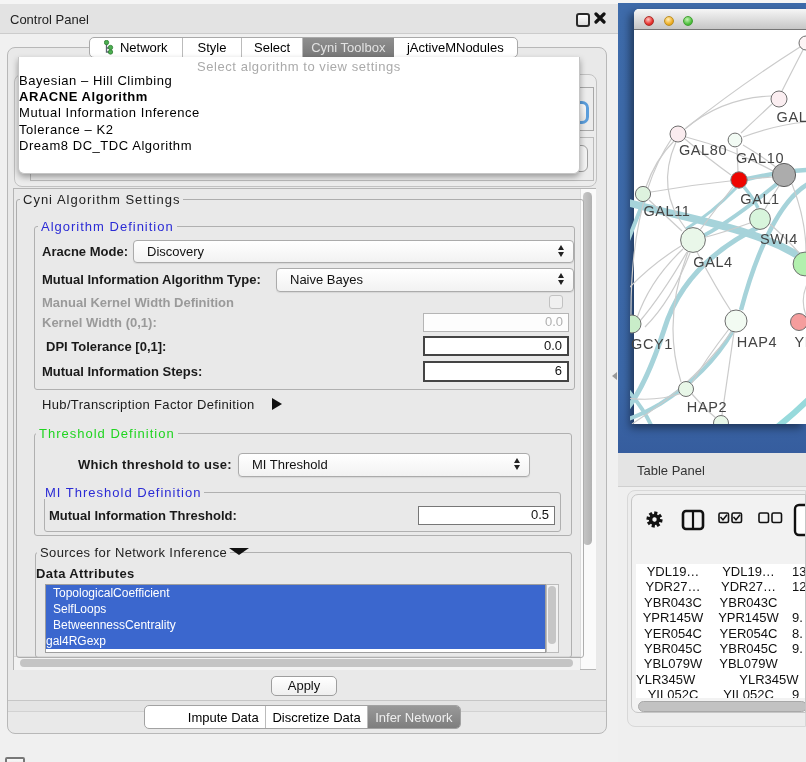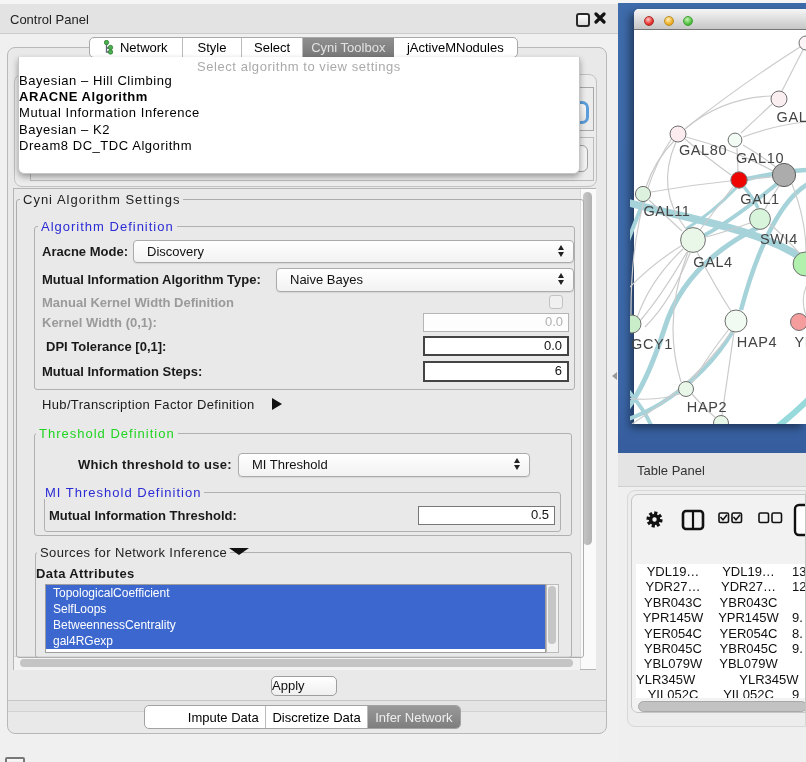--- a/index.html
+++ b/index.html
@@ -118,44 +118,44 @@
 
 <div class="group" style="left:35px;top:552px;width:535px;height:104px;"></div>
 <div class="gtitle" style="left:37px;top:546px;font-size:13px;letter-spacing:0.4px;color:#222;">Sources for Network Inference</div>
 <div class="abs" style="left:229px;top:548px;width:0;height:0;border-top:7.5px solid #111;border-left:10.5px solid transparent;border-right:10.5px solid transparent;"></div>
 <div class="abs b13" style="left:36px;top:566px;letter-spacing:0.4px;">Data Attributes</div>
 
 <div class="abs" style="left:45px;top:584px;width:501px;height:69px;background:#fff;border:1px solid #9e9e9e;box-sizing:border-box;overflow:hidden;">
   <div style="background:#3b67ce;color:#fff;font-size:12px;height:16px;line-height:16px;padding-left:7px;">TopologicalCoefficient</div>
   <div style="background:#3b67ce;color:#fff;font-size:12px;height:16px;line-height:16px;padding-left:7px;">SelfLoops</div>
   <div style="background:#3b67ce;color:#fff;font-size:12px;height:16px;line-height:16px;padding-left:7px;">BetweennessCentrality</div>
-  <div style="background:#3b67ce;color:#fff;font-size:12px;height:16px;line-height:16px;padding-left:7px;">gal4RGexp</div>
+  <div style="background:#3b67ce;color:#fff;font-size:12px;height:16px;line-height:16px;">gal4RGexp</div>
 </div>
 <div class="abs" style="left:546px;top:584px;width:13px;height:69px;background:#f2f2f2;border:1px solid #bbb;box-sizing:border-box;"></div>
 <div class="abs" style="left:548px;top:586px;width:8px;height:58px;background:#c6c6c6;border-radius:4px;"></div>
 
-<div class="abs" style="left:271px;top:676px;width:66px;height:20px;background:linear-gradient(#ffffff,#efefef);border:1px solid #9e9e9e;border-radius:5px;box-sizing:border-box;text-align:left;font-size:13px;line-height:18px;color:#111;">Apply</div>
+<div class="abs" style="left:271px;top:676px;width:66px;height:20px;background:linear-gradient(#ffffff,#efefef);border:1px solid #9e9e9e;border-radius:5px;box-sizing:border-box;text-align:center;font-size:13px;line-height:18px;color:#111;">Apply</div>
 
 <div class="abs" style="left:8px;top:700px;width:598px;height:12px;background:#E4E4E4;border-top:1px solid #c6c6c6;border-bottom:1px solid #d2d2d2;box-sizing:border-box;"></div>
 <div class="abs" style="left:144px;top:705px;width:317px;height:24px;display:flex;border:1px solid #a2a2a2;border-radius:5px;overflow:hidden;background:#fff;box-sizing:border-box;">
   <div style="width:97px;display:flex;align-items:center;justify-content:center;font-size:13px;border-right:1px solid #bbb;box-sizing:border-box;margin-left:36px;">Impute Data</div>
   <div style="width:115px;display:flex;align-items:center;justify-content:center;font-size:13px;border-right:1px solid #bbb;box-sizing:border-box;">Discretize Data</div>
   <div style="width:105px;display:flex;align-items:center;justify-content:center;font-size:13px;background:linear-gradient(#999999,#7e7e7e);color:#efefef;box-sizing:border-box;">Infer Network</div>
 </div>
 
 <div class="abs" style="left:5px;top:757px;width:20px;height:14px;border:2px solid #787878;border-radius:2px;background:linear-gradient(#fafafa,#d8d8d8);box-sizing:border-box;"></div>
 
 <div class="abs" style="left:612px;top:372px;width:0;height:0;border-right:5px solid #999;border-top:4px solid transparent;border-bottom:4px solid transparent;"></div>
 
 <div class="abs" style="left:18px;top:57px;width:562px;height:117px;background:#fff;border:1px solid #c5c5c5;border-top:none;border-radius:0 0 6px 6px;box-shadow:0 3px 6px rgba(0,0,0,0.35);box-sizing:border-box;">
   <div style="text-align:center;font-size:13px;letter-spacing:0.55px;color:#aaaaaa;padding-top:2px;height:14px;">Select algorithm to view settings</div>
   <div style="font-size:13px;color:#000;letter-spacing:0.55px;line-height:16.2px;">Bayesian – Hill Climbing</div>
   <div style="font-size:13px;color:#000;letter-spacing:0.55px;line-height:16.2px;font-weight:bold;">ARACNE Algorithm</div>
   <div style="font-size:13px;color:#000;letter-spacing:0.55px;line-height:16.2px;">Mutual Information Inference</div>
-  <div style="font-size:13px;color:#000;letter-spacing:0.55px;line-height:16.2px;">Bayesian – K2</div>
+  <div style="font-size:13px;color:#000;letter-spacing:0.55px;line-height:16.2px;">Tolerance – K2</div>
   <div style="font-size:13px;color:#000;letter-spacing:0.55px;line-height:16.2px;">Dream8 DC_TDC Algorithm</div>
 </div>
 
 <div class="abs" style="left:618px;top:3px;width:188px;height:450px;background:linear-gradient(#3E6BAA,#3B67A7 85%,#365D9E);"></div>
 
 <div class="abs" style="left:634px;top:9px;width:172px;height:415px;box-shadow:-4px 4px 9px rgba(0,0,0,0.45);border-radius:5px 0 0 0;background:#fff;">
   <div style="position:absolute;left:0;top:0;width:172px;height:21px;background:linear-gradient(#f6f6f6,#c6c6c6);border-bottom:1px solid #757575;border-radius:5px 0 0 0;box-sizing:border-box;">
     <div style="position:absolute;left:10px;top:7px;width:10px;height:10px;border-radius:50%;background:radial-gradient(circle at 40% 32%,#ffc9c5,#e8302d 62%,#b3241f);border:0.5px solid #ad2d28;box-sizing:border-box;"></div>
     <div style="position:absolute;left:29.5px;top:7px;width:10px;height:10px;border-radius:50%;background:radial-gradient(circle at 40% 32%,#ffeebb,#efaf25 62%,#c08c16);border:0.5px solid #bd9022;box-sizing:border-box;"></div>
     <div style="position:absolute;left:49px;top:7px;width:10px;height:10px;border-radius:50%;background:radial-gradient(circle at 40% 32%,#c4f3b4,#4fc03e 62%,#369b27);border:0.5px solid #42a034;box-sizing:border-box;"></div>

